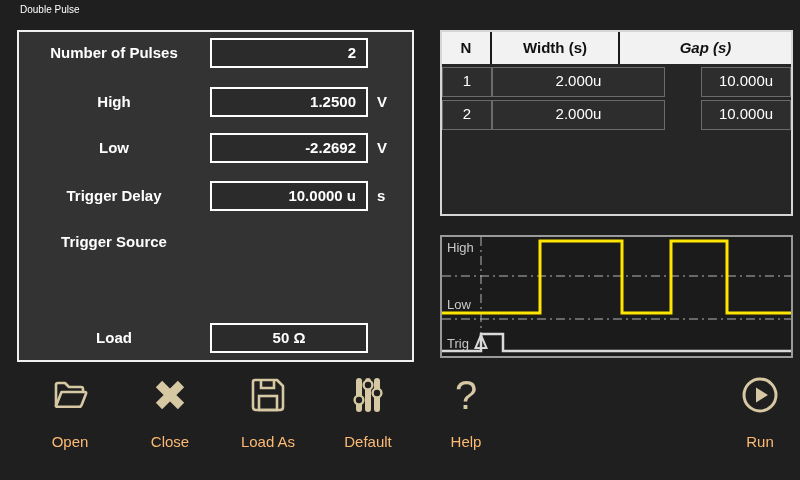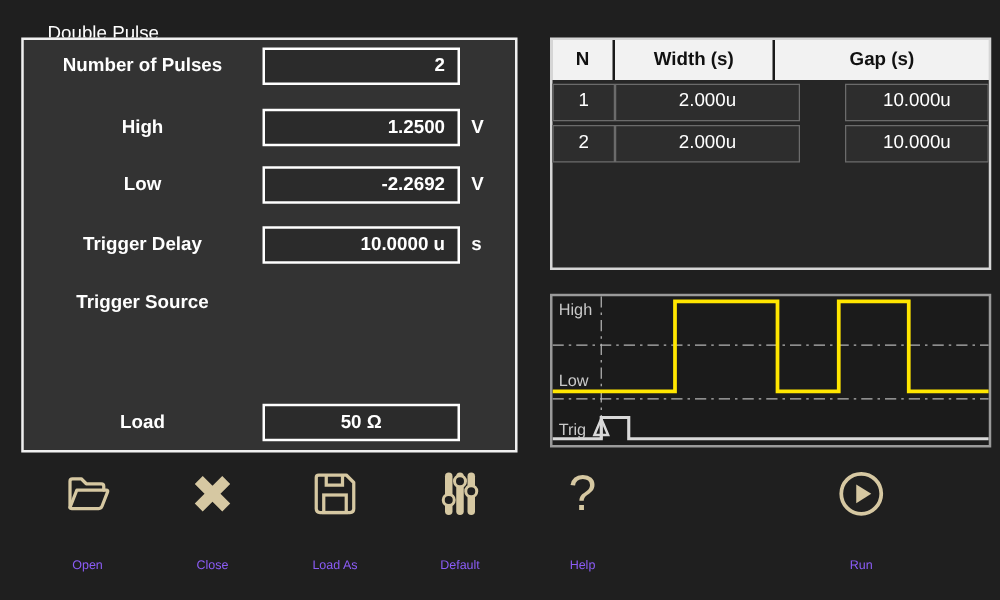--- a/index.html
+++ b/index.html
@@ -6,22 +6,22 @@
   html,body { width:800px; height:480px; }
   body {
     position:relative;
     width:800px; height:480px;
     background:#1f1f1f;
     font-family:"Liberation Sans","DejaVu Sans",sans-serif;
     color:#ffffff;
     overflow:hidden;
   }
   .title {
-    position:absolute; left:20px; top:18px;
-    font-size:15px; font-weight:400; color:#ffffff;margin-left:18px;
+    position:absolute; left:20px; top:4px;
+    font-size:10px; font-weight:400; color:#ffffff;
   }
 
   
   .form-panel {
     position:absolute; left:17px; top:30px;
     width:397px; height:332px;
     background:#333333;
     border:2px solid #f0f0f0;
   }
   .form-row { position:absolute; left:0; width:100%; height:30px;padding-left:10px; }
@@ -53,50 +53,50 @@
     border:2px solid #d6d6d6;
   }
   .pt-header { display:flex; height:32px; background:#f2f2f2; }
   .pt-hcell {
     height:32px; line-height:32px; text-align:center;
     font-size:15px; font-weight:600; color:#111111;
     background:#f2f2f2;
   }
   .pt-hcell.c-n { width:50px; border-right:2px solid #1a1a1a; }
   .pt-hcell.c-w { width:128px; border-right:2px solid #1a1a1a; }
-  .pt-hcell.c-g { flex:1; }
+  .pt-hcell.c-g { flex:1;font-style:italic; }
   .pt-row { display:flex; height:30px; margin-top:3px; }
   .pt-cell {
     height:30px; line-height:26px; text-align:center;
     font-size:15px; font-weight:400; color:#ffffff;
     background:#2d2d2d; border:1px solid #6b6b6b;
   }
   .pt-cell.c-n { width:50px; }
-  .pt-cell.c-w { width:148px; }
+  .pt-cell.c-w { width:173px; }
   .pt-cell.c-g { flex:1;margin-left:36px; }
 
   
   .wave-panel {
     position:absolute; left:440px; top:235px;
     width:353px; height:123px;
     background:#1b1b1b;
     border:2px solid #9a9a9a;
   }
   .wave-panel svg { display:block; }
 
   
   .tool-btn {
     position:absolute; top:375px; width:80px; height:80px;
     text-align:center; cursor:pointer;
   }
   .tool-icon { display:block; height:40px; margin:0 auto; }
   .tool-icon svg { display:block; margin:0 auto; }
   .tool-label {
-    display:block; margin-top:32px;
-    font-size:10px; font-weight:400; color:#8b5cf6;
+    display:block; margin-top:18px;
+    font-size:15px; font-weight:400; color:#fdba74;
   }
   .help-glyph {
     display:block; height:40px; line-height:40px;
     font-size:40px; font-weight:400; color:#d6c8a2;
   }
 </style>
 </head>
 <body>
 
 <div class="title">Double Pulse</div>
@@ -217,21 +217,21 @@
     </svg>
   </span>
   <span class="tool-label">Default</span>
 </div>
 
 <div class="tool-btn" style="left:426px">
   <span class="help-glyph">?</span>
   <span class="tool-label">Help</span>
 </div>
 
-<div class="tool-btn" style="left:649px">
+<div class="tool-btn" style="left:720px">
   <span class="tool-icon">
     <svg width="40" height="40" viewBox="0 0 40 40">
       <circle cx="20" cy="20" r="16" fill="none" stroke="#d6c8a2" stroke-width="3"></circle>
       <path d="M16 12.5 L28 20 L16 27.5 Z" fill="#d6c8a2"></path>
     </svg>
   </span>
   <span class="tool-label">Run</span>
 </div>
 
 </body></html>

